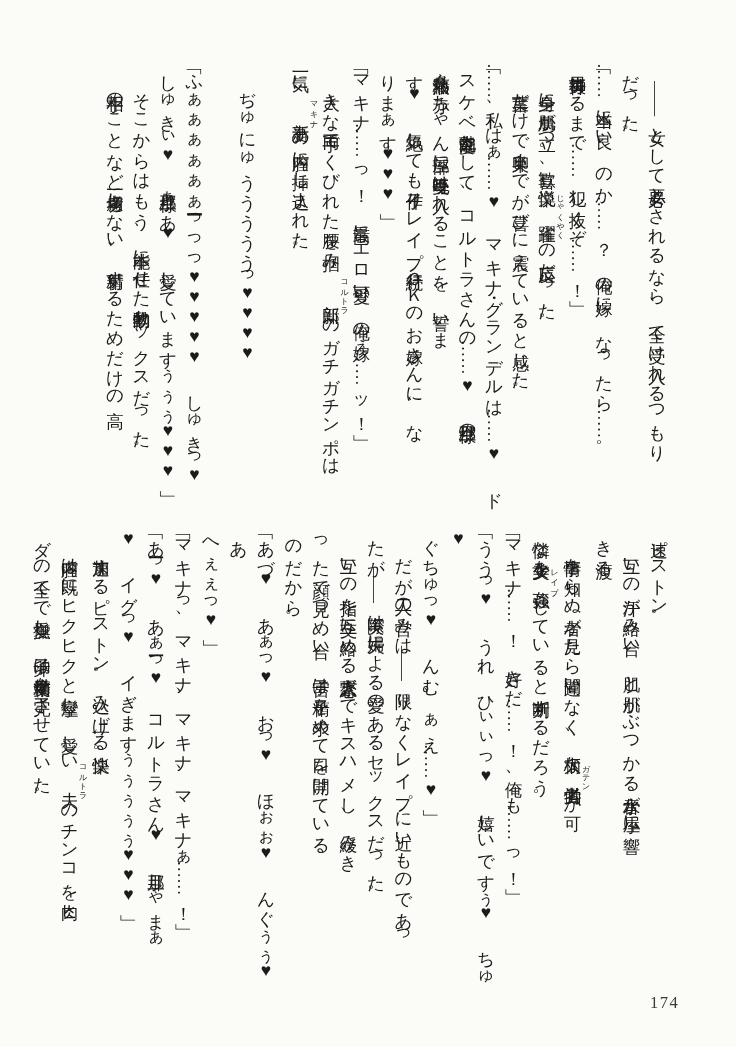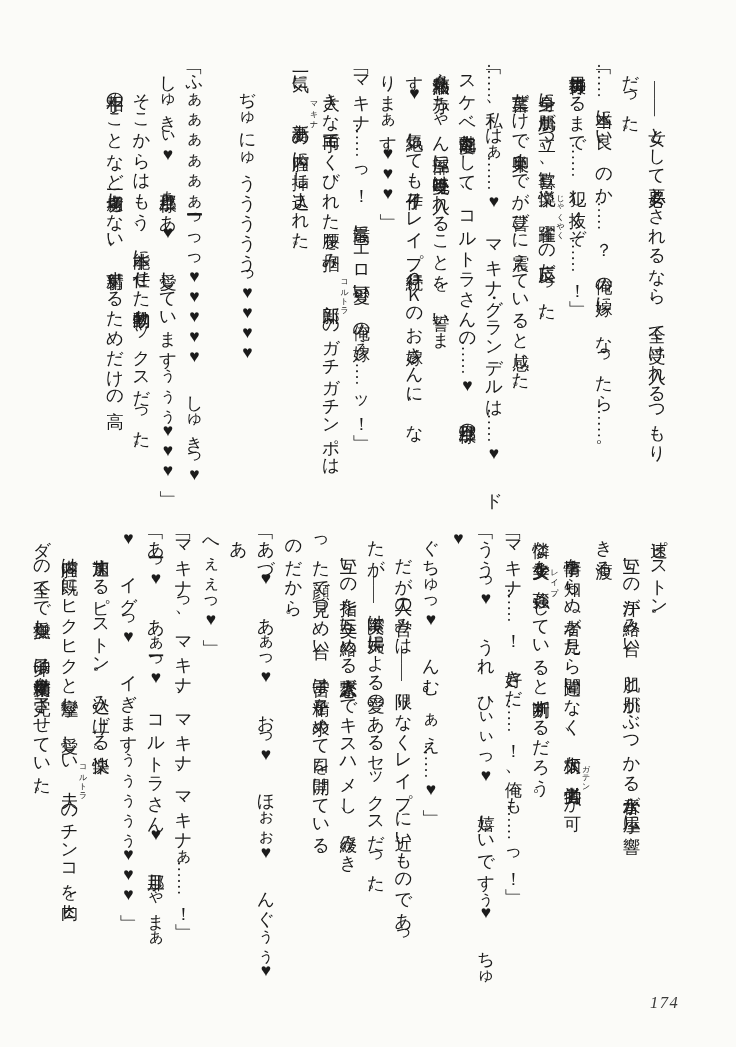--- a/index.html
+++ b/index.html
@@ -26,21 +26,20 @@
   .indent { text-indent: 1em; }
   ruby { ruby-align: center; }
   rt { font-size: 8px; letter-spacing: 0; }
   .page-number {
     position: absolute;
     left: 650px; top: 993px;
     font-size: 16.5px;
     color: #3a3a3a;
     letter-spacing: 1.5px;
     writing-mode: horizontal-tb;
-    font-style: italic;
   }
 </style>
 </head>
 <body>
 
 <div>
   <div id="band-top" class="band">
       <p class="indent">――女として必要とされるなら、全て受け入れるつもり</p>
       <p>だった。</p>
       <p>「……本当に良い、のか……？　俺の嫁に、なったら……。</p>

